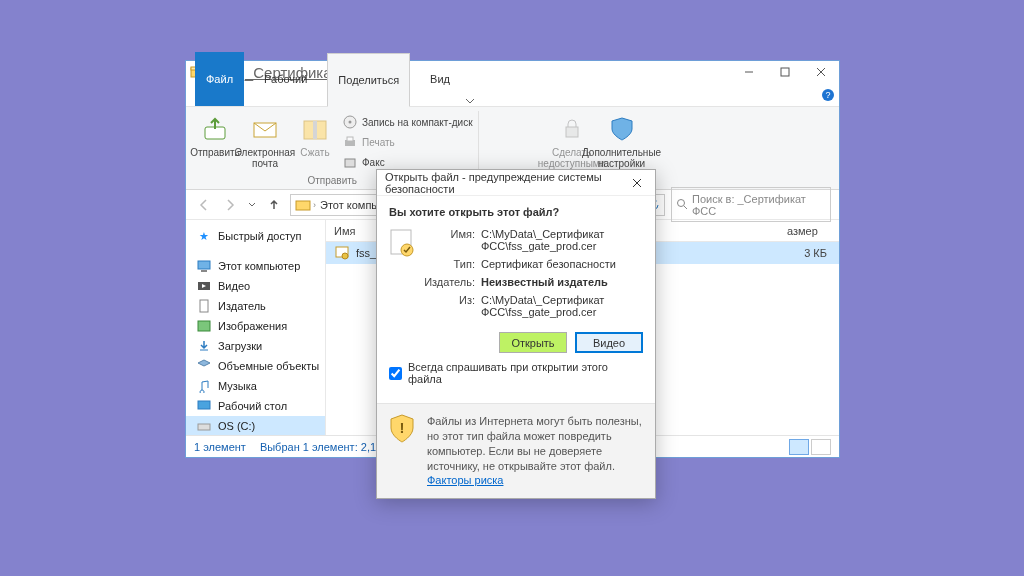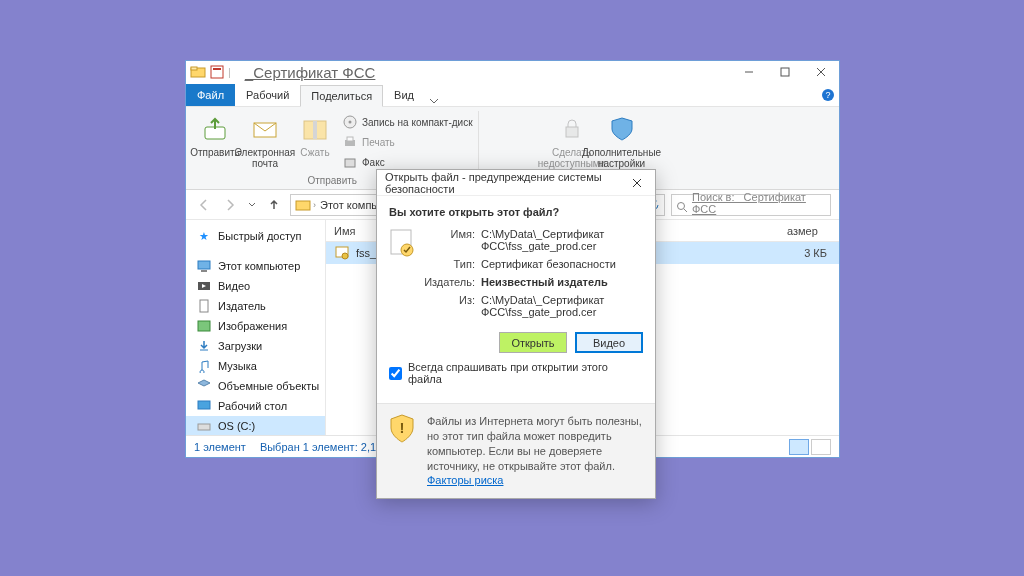--- a/index.html
+++ b/index.html
@@ -11,21 +11,21 @@
   }
   
   .titlebar { height: 22px; display: flex; align-items: center; background: #fff; }
   .titlebar .qat { display: flex; align-items: center; padding-left: 4px; gap: 4px; }
   .qat svg { display: block; }
   .titlebar .title { margin-left: 14px; color: #666; font-size: 15px; text-decoration: underline; }
   .winbtns { margin-left: auto; display: flex; }
   .winbtn { width: 36px; height: 22px; display: flex; align-items: center; justify-content: center; color: #555; }
   
   .tabs { height: 23px; display: flex; align-items: flex-end; background: #fff; position: relative; }
-  .tab { padding: 4px 10px; font-size: 11px; border: 1px solid transparent; }
+  .tab { padding: 20px 10px; font-size: 11px; border: 1px solid transparent; margin-left: 9px; }
   .tab.file { background: #1979ca; color: #fff; }
   .tab.active { border: 1px solid #d0d0d0; border-bottom-color: #f5f6f7; background:#f5f6f7; position: relative; top:1px; }
   .tabs .help { margin-left: auto; width: 22px; height: 22px; display:flex; align-items:center; justify-content:center;}
   .tabs .help svg circle{ fill:#1e74d2;}
   .tabs .caret { width: 18px; display:flex; align-items:center; justify-content:center; color:#666; }
   
   .ribbon { background: #f5f6f7; border-top:1px solid #e4e4e4; border-bottom: 1px solid #d8d8d8; height: 84px; display: flex; }
   .rgroup { display: flex; flex-direction: column; padding: 2px 6px 0 6px; position: relative; }
   .rgroup::after { content:""; position:absolute; right:0; top:4px; bottom:16px; width:1px; background:#e0e0e0;}
   .rgroup:last-child::after{display:none;}
@@ -39,21 +39,21 @@
   .disabled { opacity: .55; }
   
   .addr { height: 30px; display:flex; align-items:center; gap:6px; padding: 0 8px; background:#fff; border-bottom:1px solid #e8e8e8;}
   .navarrow { width:20px; height:20px; display:flex; align-items:center; justify-content:center; color:#888;}
   .navarrow.dis{opacity:.4;}
   .crumbs { flex:1; height:22px; border:1px solid #ccc; display:flex; align-items:center; padding:0 4px; gap:2px; overflow:hidden;}
   .crumbs .folder-ico{width:16px;height:16px;}
   .crumb { color:#333; padding:0 2px;}
   .crumbsep{color:#888; font-size:9px;}
   .refresh{width:22px;height:22px;border:1px solid #ccc;display:flex;align-items:center;justify-content:center;}
-  .search{width:160px;height:22px;border:1px solid #ccc;display:flex;align-items:flex-end;padding:0 4px;color:#888;gap:4px;text-decoration:underline;}
+  .search{width:160px;height:35px;border:1px solid #ccc;display:flex;align-items:center;padding:0 4px;color:#888;gap:4px;}
   
   .body { flex:1; display:flex; min-height:0; }
   .nav { width:140px; border-right:1px solid #e8e8e8; padding:6px 0; overflow:hidden;}
   .navitem { display:flex; align-items:center; gap:6px; height:20px; padding-left:10px; font-size:11px; color:#222;}
   .navitem.indent{}
   .navitem.sel{background:#cde8ff;}
   .navitem .nico{width:16px;height:16px;display:flex;align-items:center;justify-content:center;}
   .navsep{height:10px;}
   .star{color:#1e90ff;}
   .content { flex:1; display:flex; flex-direction:column; }
@@ -332,32 +332,32 @@
             <svg width="14" height="14">
               <path d="M7 2 V9 M4 6 L7 9 L10 6" fill="none" stroke="#2d7cc1" stroke-width="1.5"></path>
               <line x1="3" y1="11" x2="11" y2="11" stroke="#2d7cc1"></line>
             </svg>
           </span>
           <span>Загрузки</span>
         </div>
       <div class="navitem indent">
           <span class="nico">
             <svg width="14" height="14">
+              <path d="M7 1 L13 4 L7 7 L1 4 Z" fill="#8db7dd" stroke="#5a86ae"></path>
+            </svg>
+          </span>
+          <span>Объемные объекты</span>
+        </div>
+      <div class="navitem indent">
+          <span class="nico">
+            <svg width="14" height="14">
               <path d="M5 11 a2 2 0 1 0 0.1 0 M5 11 V3 L11 2 V9" fill="none" stroke="#2d7cc1"></path>
             </svg>
           </span>
           <span>Музыка</span>
-        </div>
-      <div class="navitem indent">
-          <span class="nico">
-            <svg width="14" height="14">
-              <path d="M7 1 L13 4 L7 7 L1 4 Z" fill="#8db7dd" stroke="#5a86ae"></path>
-            </svg>
-          </span>
-          <span>Объемные объекты</span>
         </div>
       <div class="navitem indent">
           <span class="nico">
             <svg width="14" height="14">
               <rect x="1" y="2" width="12" height="8" fill="#4aa3df" stroke="#2d7cc1"></rect>
             </svg>
           </span>
           <span>Рабочий стол</span>
         </div>
       <div class="navitem indent sel">

